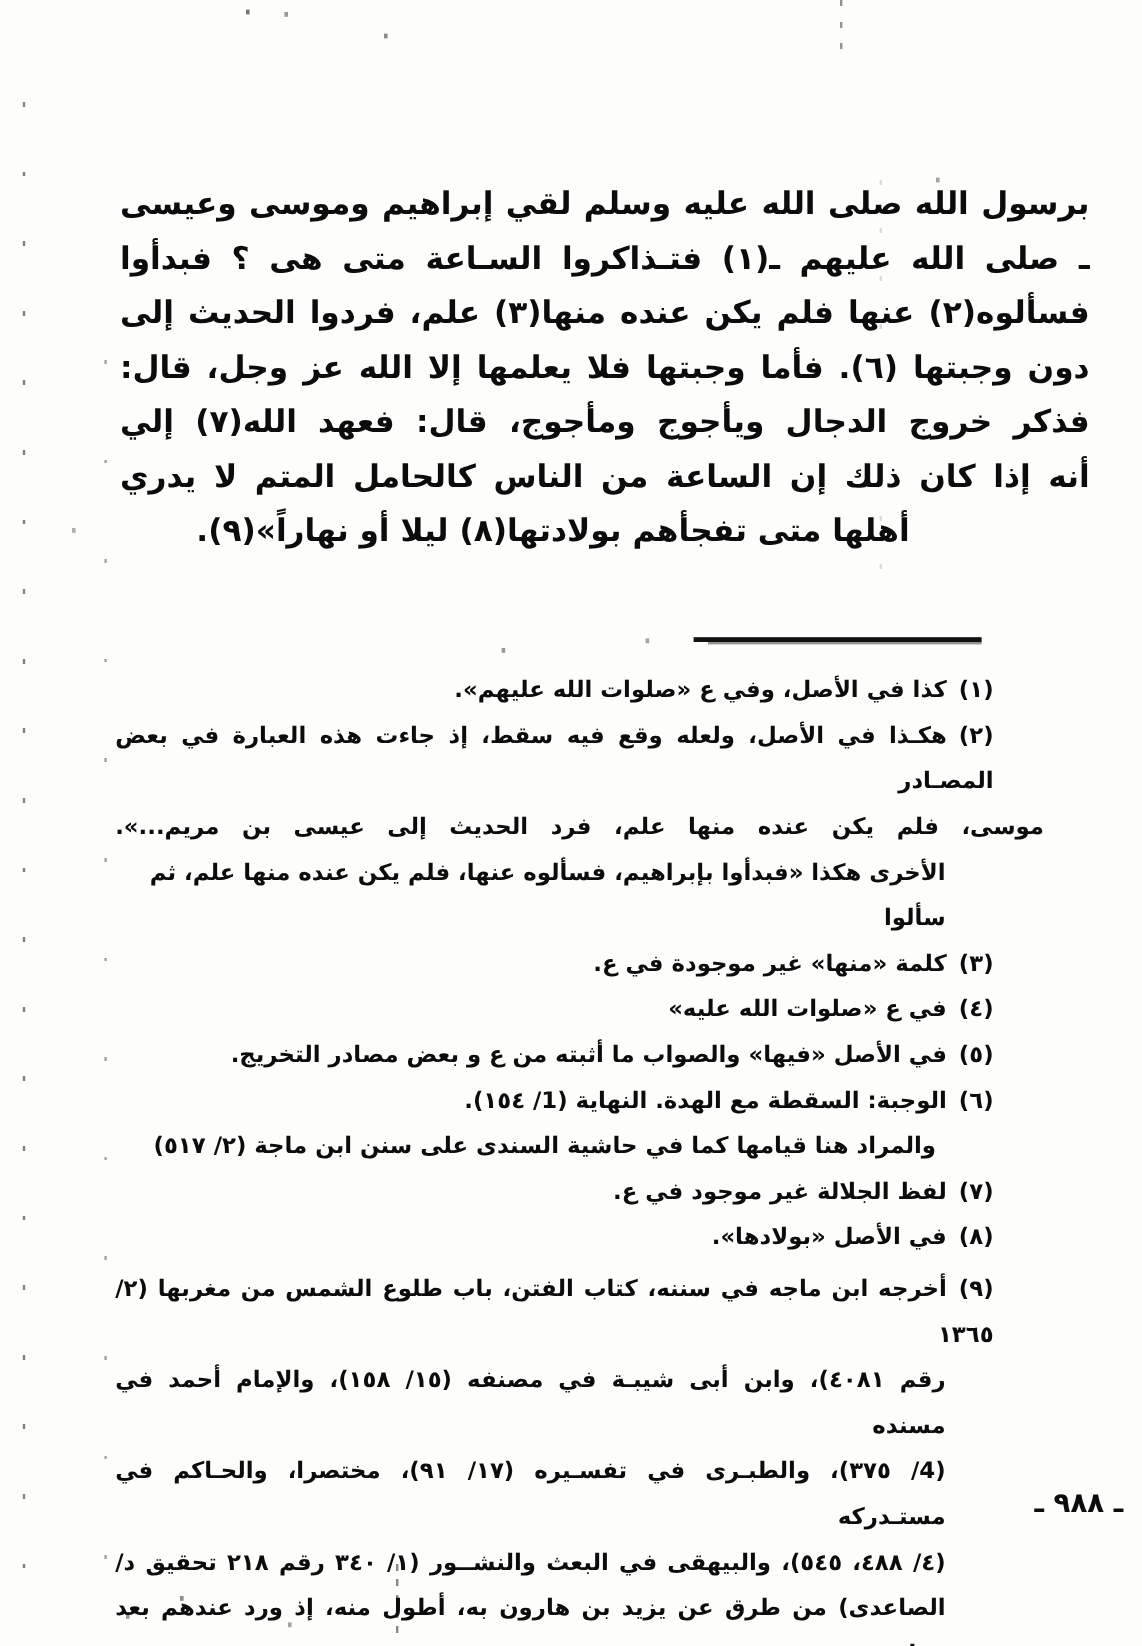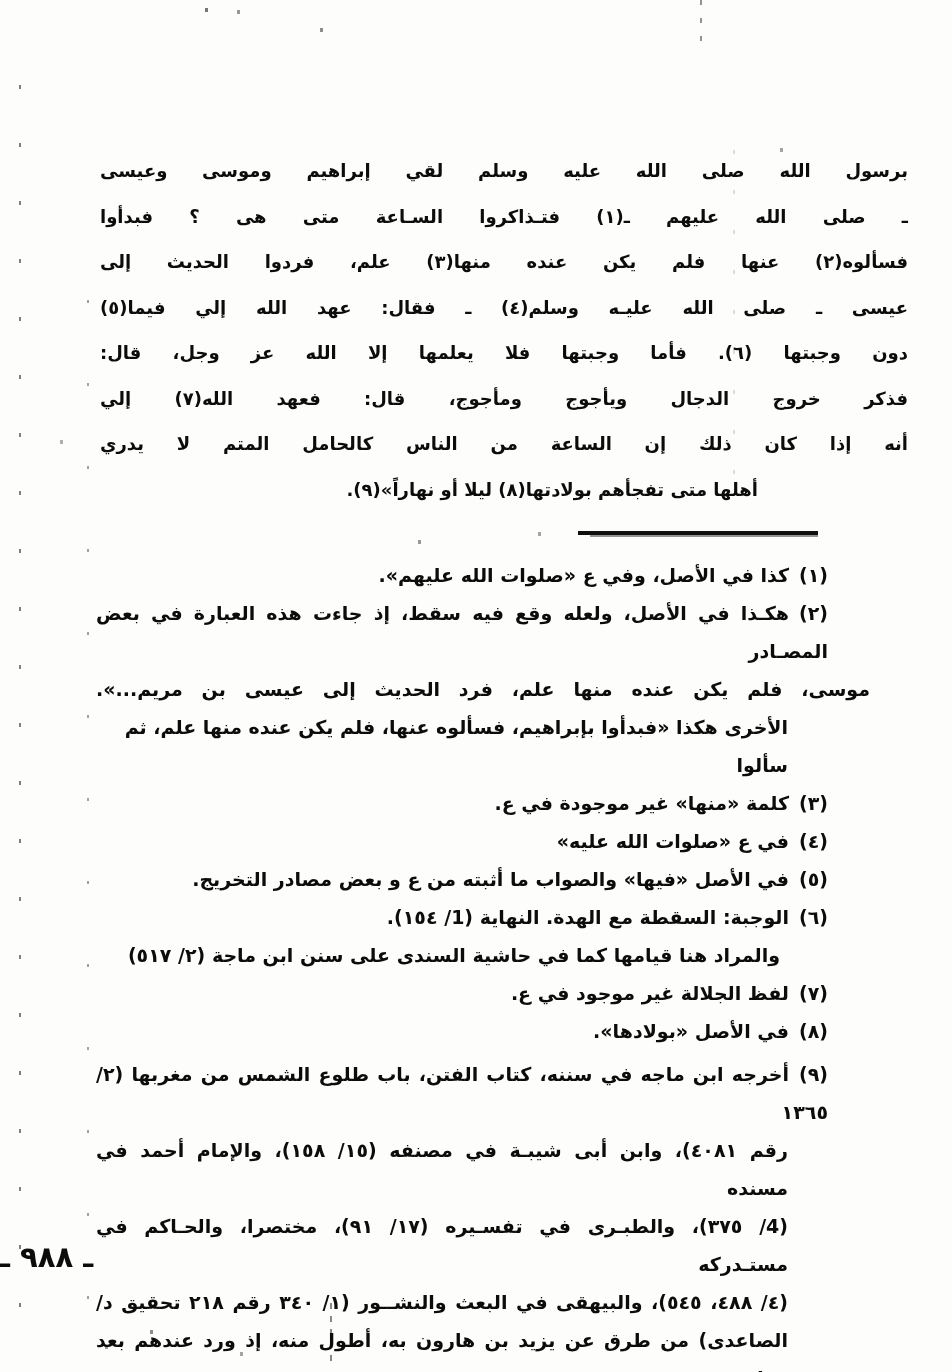--- a/index.html
+++ b/index.html
@@ -13,21 +13,21 @@
     direction:rtl;
     overflow:hidden;
     margin:0 auto;
   }
   
   #body-text{
     position:absolute;
     top:148px;right:44px;left:100px;
   }
   .body-line{
-    font-size:18px;
+    font-size:26px;
     line-height:45.5px;
     height:45.5px;
     text-align:justify;
     text-align-last:justify;
     white-space:normal;
   }
   .body-line.last{
     text-align:right;
     text-align-last:right;
     padding-right:150px;
@@ -75,24 +75,24 @@
   #fn2 .fn-line:nth-child(3){text-align:right;text-align-last:right;}
   
   #fn6 .fn-line:nth-child(2){
     padding-right:128px;
     text-align:right;text-align-last:right;
   }
   #fn9{margin-top:5px;}
   
   #page-number{
     position:absolute;
-    top:1240px;left:0;
+    top:1240px;left:16px;
     width:920px;
-    text-align:left;
-    font-size:29px;
+    text-align:right;
+    font-size:23px;
     letter-spacing:2px;
   }
   
   .art{position:absolute;pointer-events:none;}
   #art-left1{
     left:19px;top:85px;height:1260px;width:2px;
     background:repeating-linear-gradient(to bottom, rgba(25,25,25,.55) 0 4px, transparent 4px 58px);
   }
   #art-left2{
     left:87px;top:300px;height:1065px;width:2px;
@@ -133,21 +133,20 @@
   <div class="art" id="art-left2"></div>
   <div class="art" id="art-bottom"></div>
   <div class="art" id="art-top-right"></div>
   <div class="art" id="art-body-col"></div>
   <div class="art" id="art-specks"></div>
 
   <section id="body-text">
       <div class="body-line">برسول الله صلى الله عليه وسلم لقي إبراهيم وموسى وعيسى</div>
       <div class="body-line">ـ صلى الله عليهم ـ(١) فتـذاكروا السـاعة متى هى ؟ فبدأوا</div>
       <div class="body-line">فسألوه(٢) عنها فلم يكن عنده منها(٣) علم، فردوا الحديث إلى</div>
-      <div class="body-line">عيسى ـ صلى الله عليـه وسلم(٤) ـ فقال: عهد الله إلي فيما(٥)</div>
       <div class="body-line">دون وجبتها (٦). فأما وجبتها فلا يعلمها إلا الله عز وجل، قال:</div>
       <div class="body-line">فذكر خروج الدجال ويأجوج ومأجوج، قال: فعهد الله(٧) إلي</div>
       <div class="body-line">أنه إذا كان ذلك إن الساعة من الناس كالحامل المتم لا يدري</div>
       <div class="body-line last">أهلها متى تفجأهم بولادتها(٨) ليلا أو نهاراً»(٩).</div>
     </section>
 
   <div id="separator"></div>
 
   <section id="footnotes">
       <div class="fn" id="fn1">

